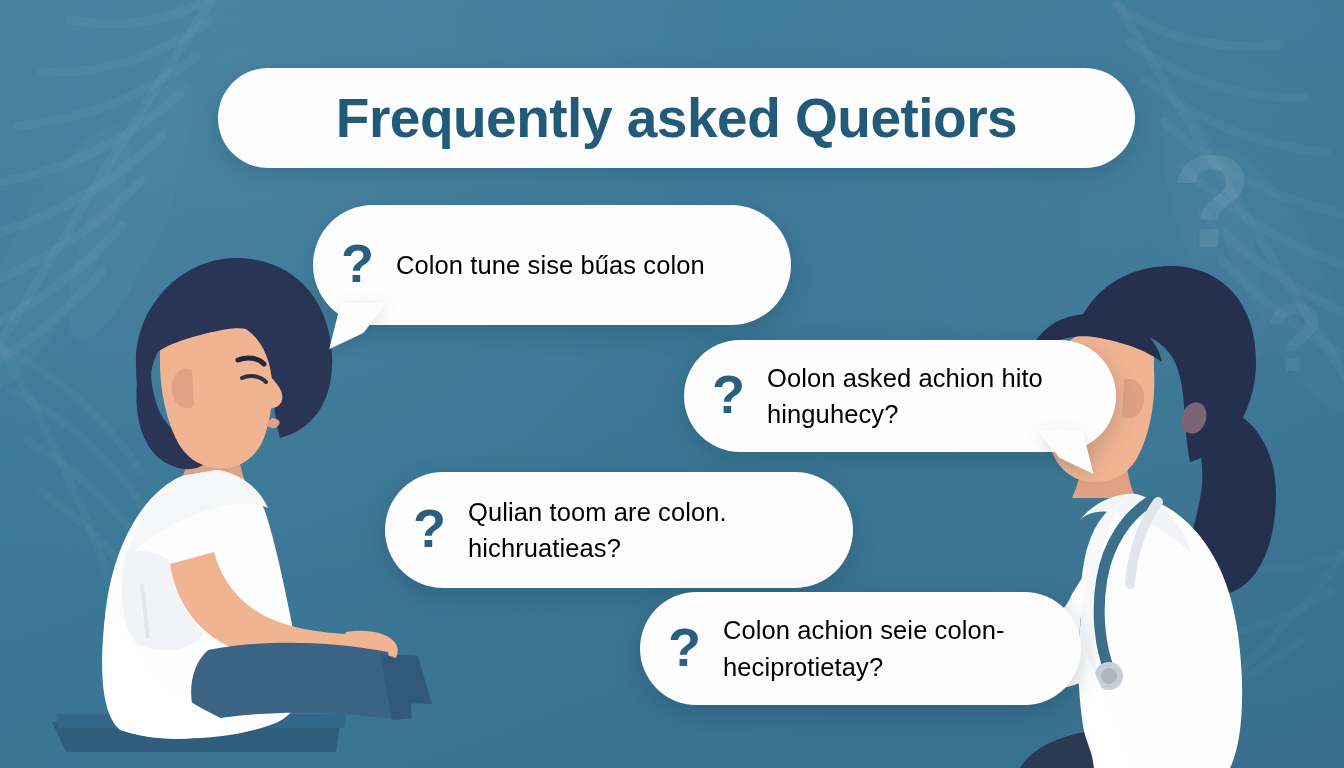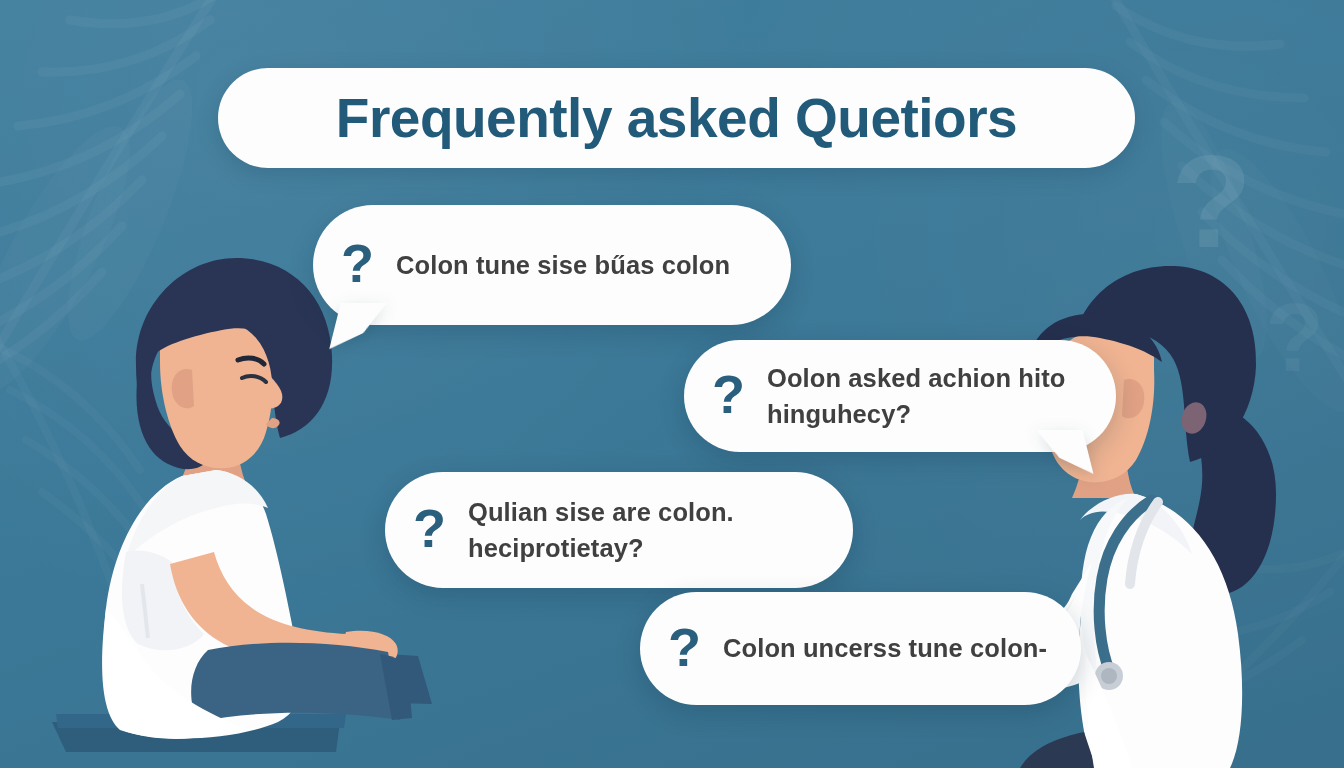--- a/index.html
+++ b/index.html
@@ -69,24 +69,24 @@
     flex:0 0 auto;
     color:#2b5f7e;
     font-size:54px;
     font-weight:700;
     line-height:1;
     margin-right:22px;
     margin-top:-4px;
     user-select:none;
   }
   .bubble .btext {
-    color:#404040;
+    color:#000000;
     font-size:25.5px;
     line-height:1.42;
-    font-weight:700;
+    font-weight:400;
     letter-spacing:.1px;
   }
 
   
   .tail { position:absolute; width:0; height:0; }
   .tail-left {
     left:22px; bottom:-24px;
     border-left:30px solid #fdfdfd;
     border-right:16px solid transparent;
     border-top:30px solid #fdfdfd;
@@ -317,25 +317,26 @@
     <span class="btext">
       <span>Oolon asked achion hito</span><br>
       <span>hinguhecy?</span>
     </span>
     <span class="tail tail-right"></span>
   </div>
 
   <div class="bubble" id="bubble-3">
     <span class="qicon">?</span>
     <span class="btext">
-      <span>Qulian sise are colon.</span><br>
-      <span>heciprotietay?</span>
+      <span>Qulian toom are colon.</span><br>
+      <span>hichruatieas?</span>
     </span>
   </div>
 
   <div class="bubble" id="bubble-4">
     <span class="qicon">?</span>
     <span class="btext">
-      <span>Colon uncerss tune colon-</span><br>
+      <span>Colon achion seie colon-</span><br>
+      <span>heciprotietay?</span>
     </span>
   </div>
 
 </div>
 
 </body></html>

